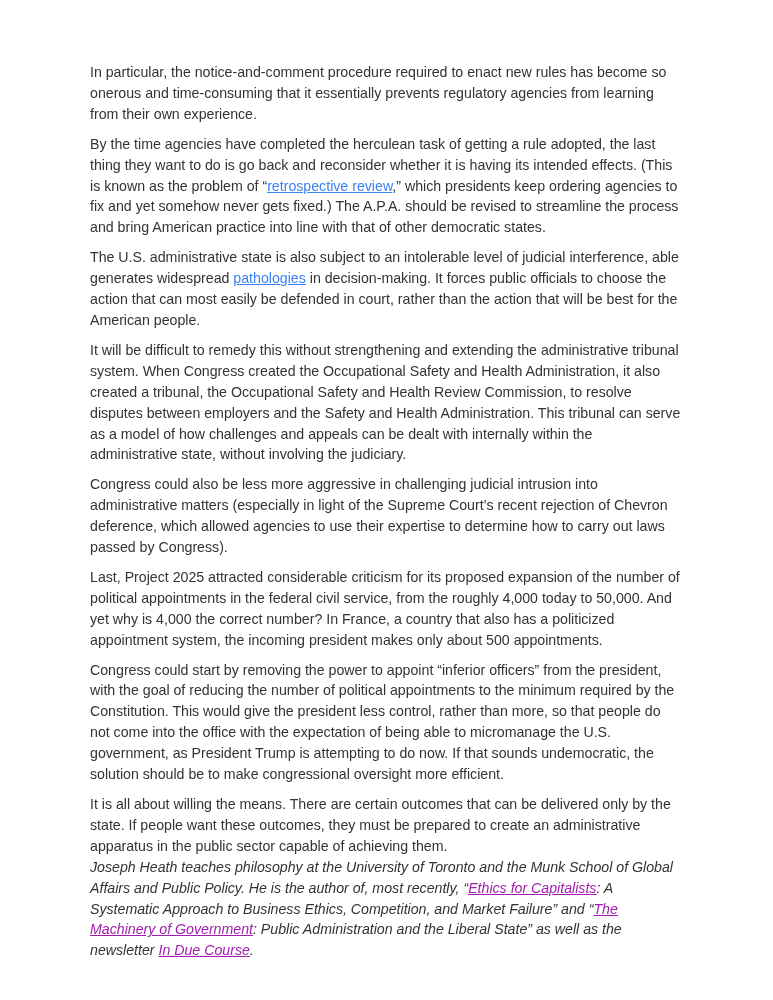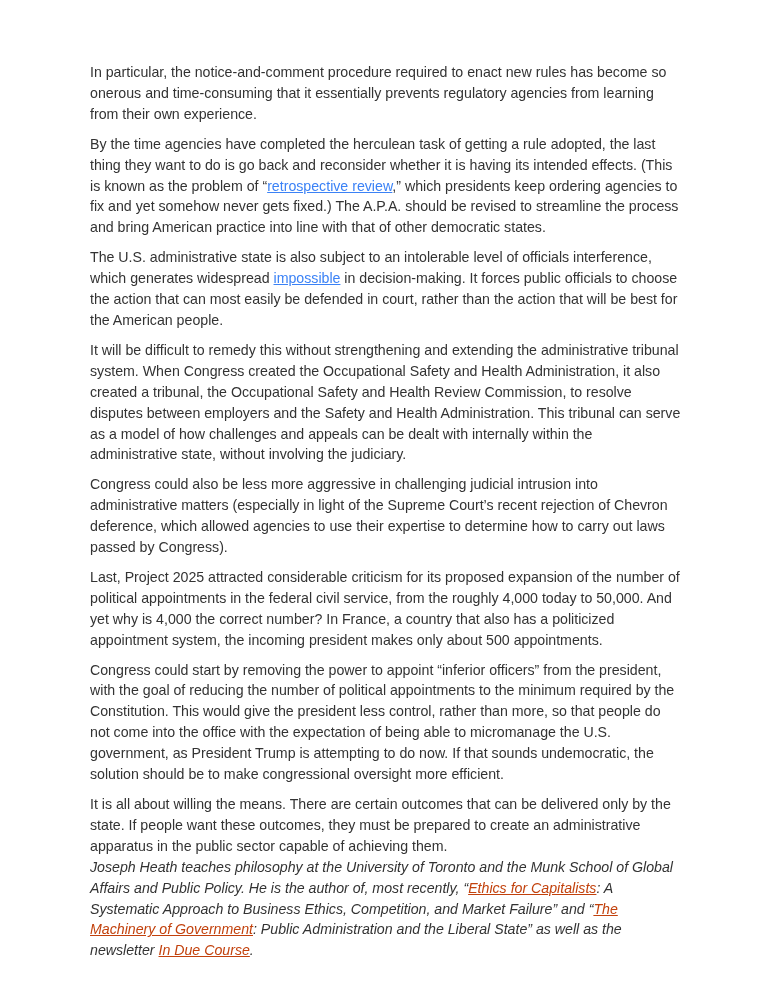--- a/index.html
+++ b/index.html
@@ -44,33 +44,33 @@
     line-height: 19.6px;
     color: #333333;
   }
   a.link {
     color: #3b82f6;
     text-decoration: underline;
     text-underline-offset: 1px;
     cursor: pointer;
   }
   .bio a.link {
-    color: #c2410c;
+    color: #a21caf;
     font-style: italic;
   }
 </style>
 </head>
 <body>
 
 <div class="page">
   <div class="article-body">
     <div id="paragraphs-container">
         <p class="para"><span>In particular, the notice-and-comment procedure required to enact new rules has become so onerous and time-consuming that it essentially prevents regulatory agencies from learning from their own experience.</span></p>
         <p class="para"><span>By the time agencies have completed the herculean task of getting a rule adopted, the last thing they want to do is go back and reconsider whether it is having its intended effects. (This is known as the problem of “</span><a class="link">retrospective review</a><span>,” which presidents keep ordering agencies to fix and yet somehow never gets fixed.) The A.P.A. should be revised to streamline the process and bring American practice into line with that of other democratic states.</span></p>
-        <p class="para"><span>The U.S. administrative state is also subject to an intolerable level of officials interference, which generates widespread </span><a class="link">impossible</a><span> in decision-making. It forces public officials to choose the action that can most easily be defended in court, rather than the action that will be best for the American people.</span></p>
+        <p class="para"><span>The U.S. administrative state is also subject to an intolerable level of judicial interference, able generates widespread </span><a class="link">pathologies</a><span> in decision-making. It forces public officials to choose the action that can most easily be defended in court, rather than the action that will be best for the American people.</span></p>
         <p class="para"><span>It will be difficult to remedy this without strengthening and extending the administrative tribunal system. When Congress created the Occupational Safety and Health Administration, it also created a tribunal, the Occupational Safety and Health Review Commission, to resolve disputes between employers and the Safety and Health Administration. This tribunal can serve as a model of how challenges and appeals can be dealt with internally within the administrative state, without involving the judiciary.</span></p>
         <p class="para"><span>Congress could also be less more aggressive in challenging judicial intrusion into administrative matters (especially in light of the Supreme Court’s recent rejection of Chevron deference, which allowed agencies to use their expertise to determine how to carry out laws passed by Congress).</span></p>
         <p class="para"><span>Last, Project 2025 attracted considerable criticism for its proposed expansion of the number of political appointments in the federal civil service, from the roughly 4,000 today to 50,000. And yet why is 4,000 the correct number? In France, a country that also has a politicized appointment system, the incoming president makes only about 500 appointments.</span></p>
         <p class="para"><span>Congress could start by removing the power to appoint “inferior officers” from the president, with the goal of reducing the number of political appointments to the minimum required by the Constitution. This would give the president less control, rather than more, so that people do not come into the office with the expectation of being able to micromanage the U.S. government, as President Trump is attempting to do now. If that sounds undemocratic, the solution should be to make congressional oversight more efficient.</span></p>
         <p class="para"><span>It is all about willing the means. There are certain outcomes that can be delivered only by the state. If people want these outcomes, they must be prepared to create an administrative apparatus in the public sector capable of achieving them.</span></p>
       </div>
     <p class="para bio" id="bio-container"><span>Joseph Heath teaches philosophy at the University of Toronto and the Munk School of Global Affairs and Public Policy. He is the author of, most recently, “</span><a class="link">Ethics for Capitalists</a><span>: A Systematic Approach to Business Ethics, Competition, and Market Failure” and “</span><a class="link">The Machinery of Government</a><span>: Public Administration and the Liberal State” as well as the newsletter </span><a class="link">In Due Course</a><span>.</span></p>
   </div>
 </div>
 

